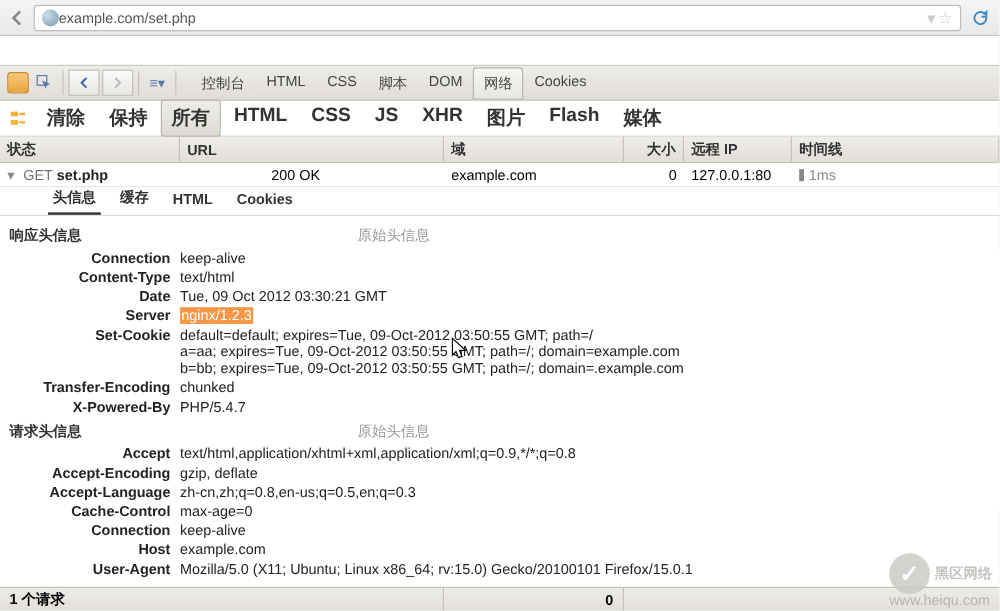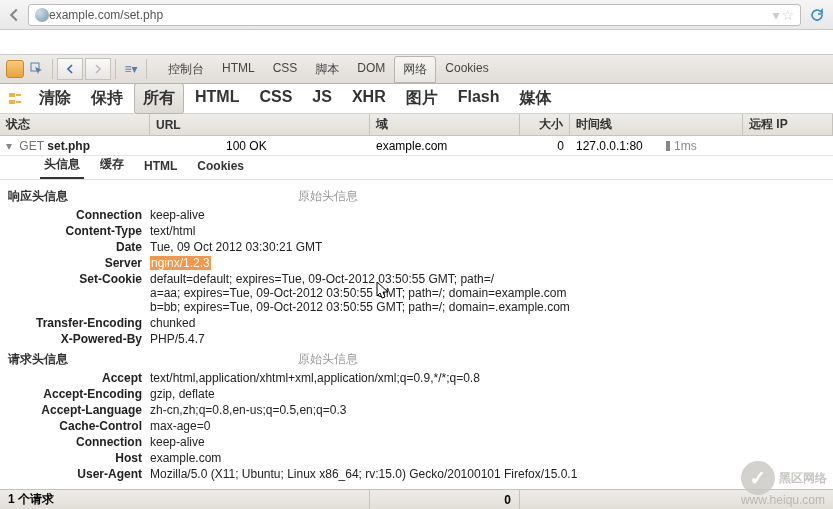--- a/index.html
+++ b/index.html
@@ -134,27 +134,27 @@
       <div class="sbtn names">Flash</div>
       <div class="sbtn names">媒体</div>
     </div>
 </div>
 
 <div class="th-row">
   <div class="th c-st">状态</div>
   <div class="th c-url">URL</div>
   <div class="th c-dom">域</div>
   <div class="th c-sz">大小</div>
+  <div class="th c-ip">远程 IP</div>
   <div class="th c-tl">时间线</div>
-  <div class="th c-ip">远程 IP</div>
 </div>
 
 <div class="req-row">
   <div class="cell c-url"><span class="twisty">▾</span>&nbsp;<span class="method">GET</span>&nbsp;<span class="fname">set.php</span></div>
-  <div class="cell c-st">100 OK</div>
+  <div class="cell c-st">200 OK</div>
   <div class="cell c-dom">example.com</div>
   <div class="cell c-sz sz-r">0</div>
   <div class="cell c-ip">127.0.0.1:80</div>
   <div class="cell c-tl">
       <div class="tl-bar"></div>
       <span class="tl-time">1ms</span>
     </div>
 </div>
 
 <div class="detail-tabs" id="detail-tabs">

